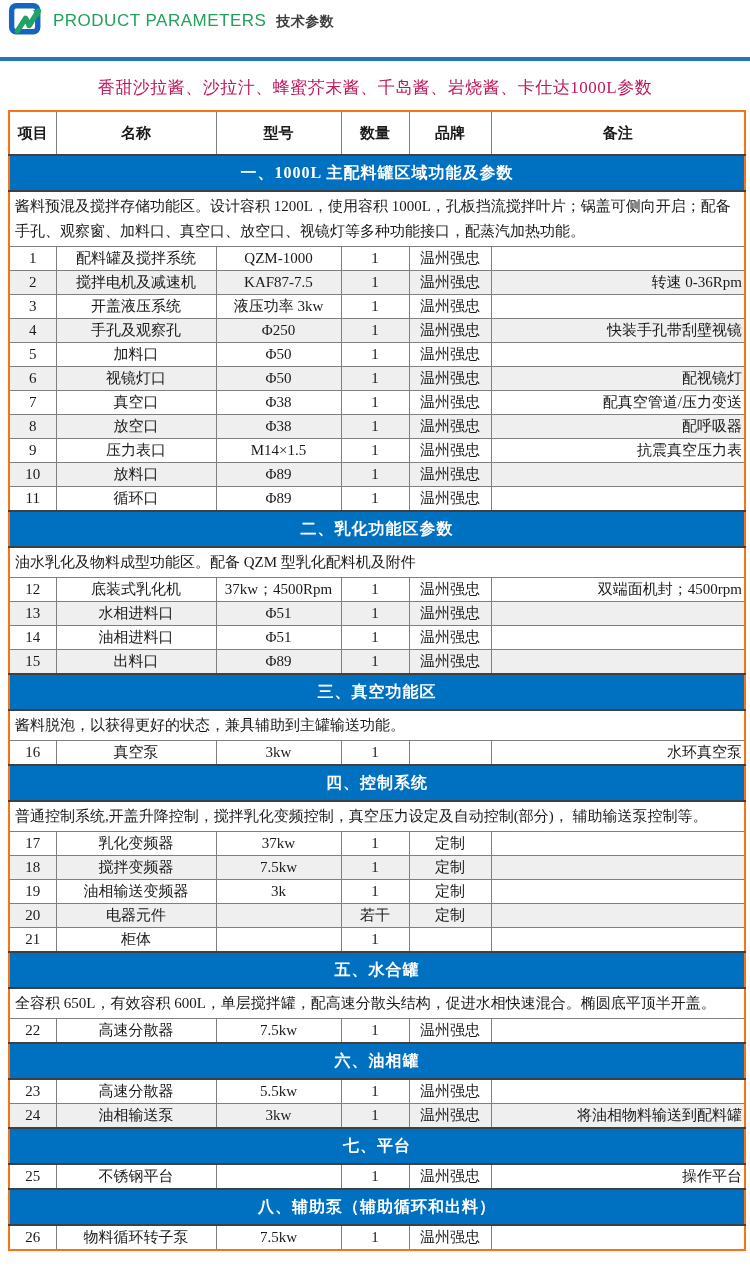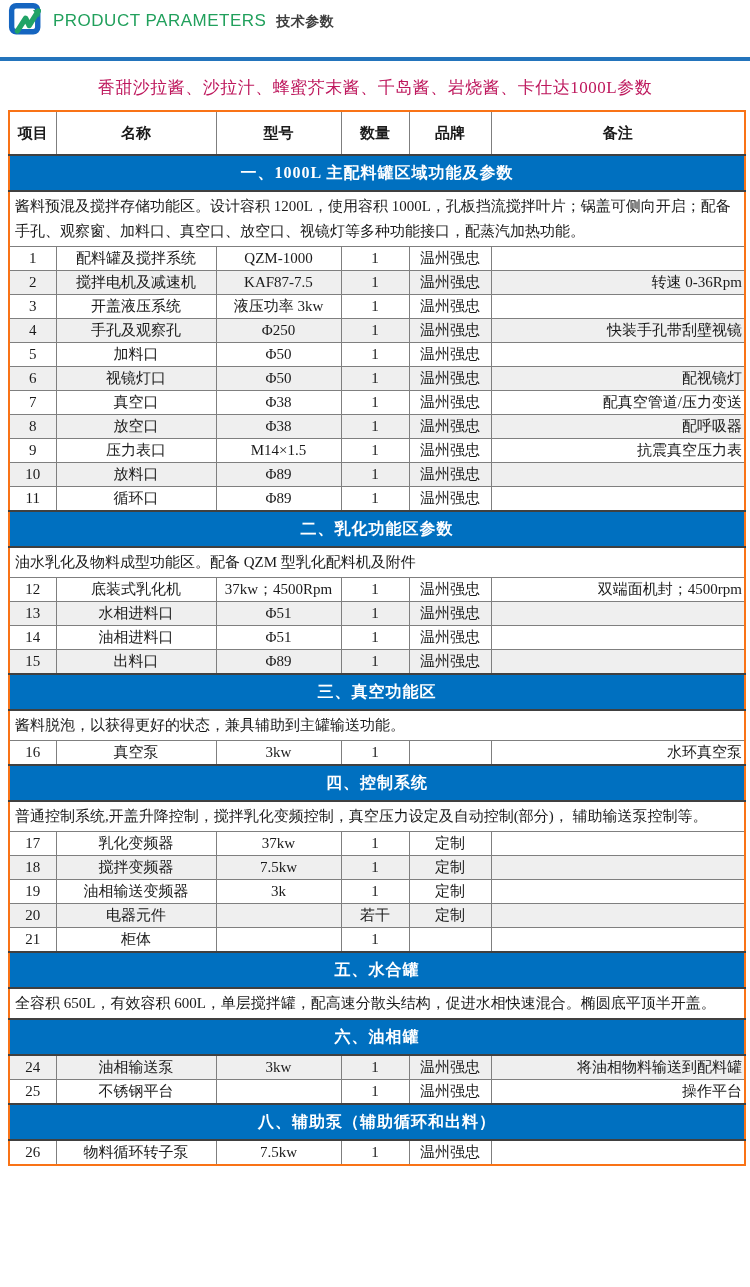--- a/index.html
+++ b/index.html
@@ -286,30 +286,49 @@
         <td class="col-qty">1</td>
         <td class="col-brand"></td>
         <td class="col-note"></td>
       </tr>
       <tr class="section-bar">
         <td colspan="6">五、水合罐</td>
       </tr>
       <tr class="section-desc">
         <td colspan="6">全容积 650L，有效容积 600L，单层搅拌罐，配高速分散头结构，促进水相快速混合。椭圆底平顶半开盖。</td>
       </tr>
+      <tr class="data-row">
+        <td class="col-item">22</td>
+        <td class="col-name">高速分散器</td>
+        <td class="col-model">7.5kw</td>
+        <td class="col-qty">1</td>
+        <td class="col-brand">温州强忠</td>
+        <td class="col-note"></td>
+      </tr>
       <tr class="section-bar">
         <td colspan="6">六、油相罐</td>
+      </tr>
+      <tr class="data-row">
+        <td class="col-item">23</td>
+        <td class="col-name">高速分散器</td>
+        <td class="col-model">5.5kw</td>
+        <td class="col-qty">1</td>
+        <td class="col-brand">温州强忠</td>
+        <td class="col-note"></td>
       </tr>
       <tr class="data-row stripe">
         <td class="col-item">24</td>
         <td class="col-name">油相输送泵</td>
         <td class="col-model">3kw</td>
         <td class="col-qty">1</td>
         <td class="col-brand">温州强忠</td>
         <td class="col-note">将油相物料输送到配料罐</td>
+      </tr>
+      <tr class="section-bar">
+        <td colspan="6">七、平台</td>
       </tr>
       <tr class="data-row">
         <td class="col-item">25</td>
         <td class="col-name">不锈钢平台</td>
         <td class="col-model"></td>
         <td class="col-qty">1</td>
         <td class="col-brand">温州强忠</td>
         <td class="col-note">操作平台</td>
       </tr>
       <tr class="section-bar">

